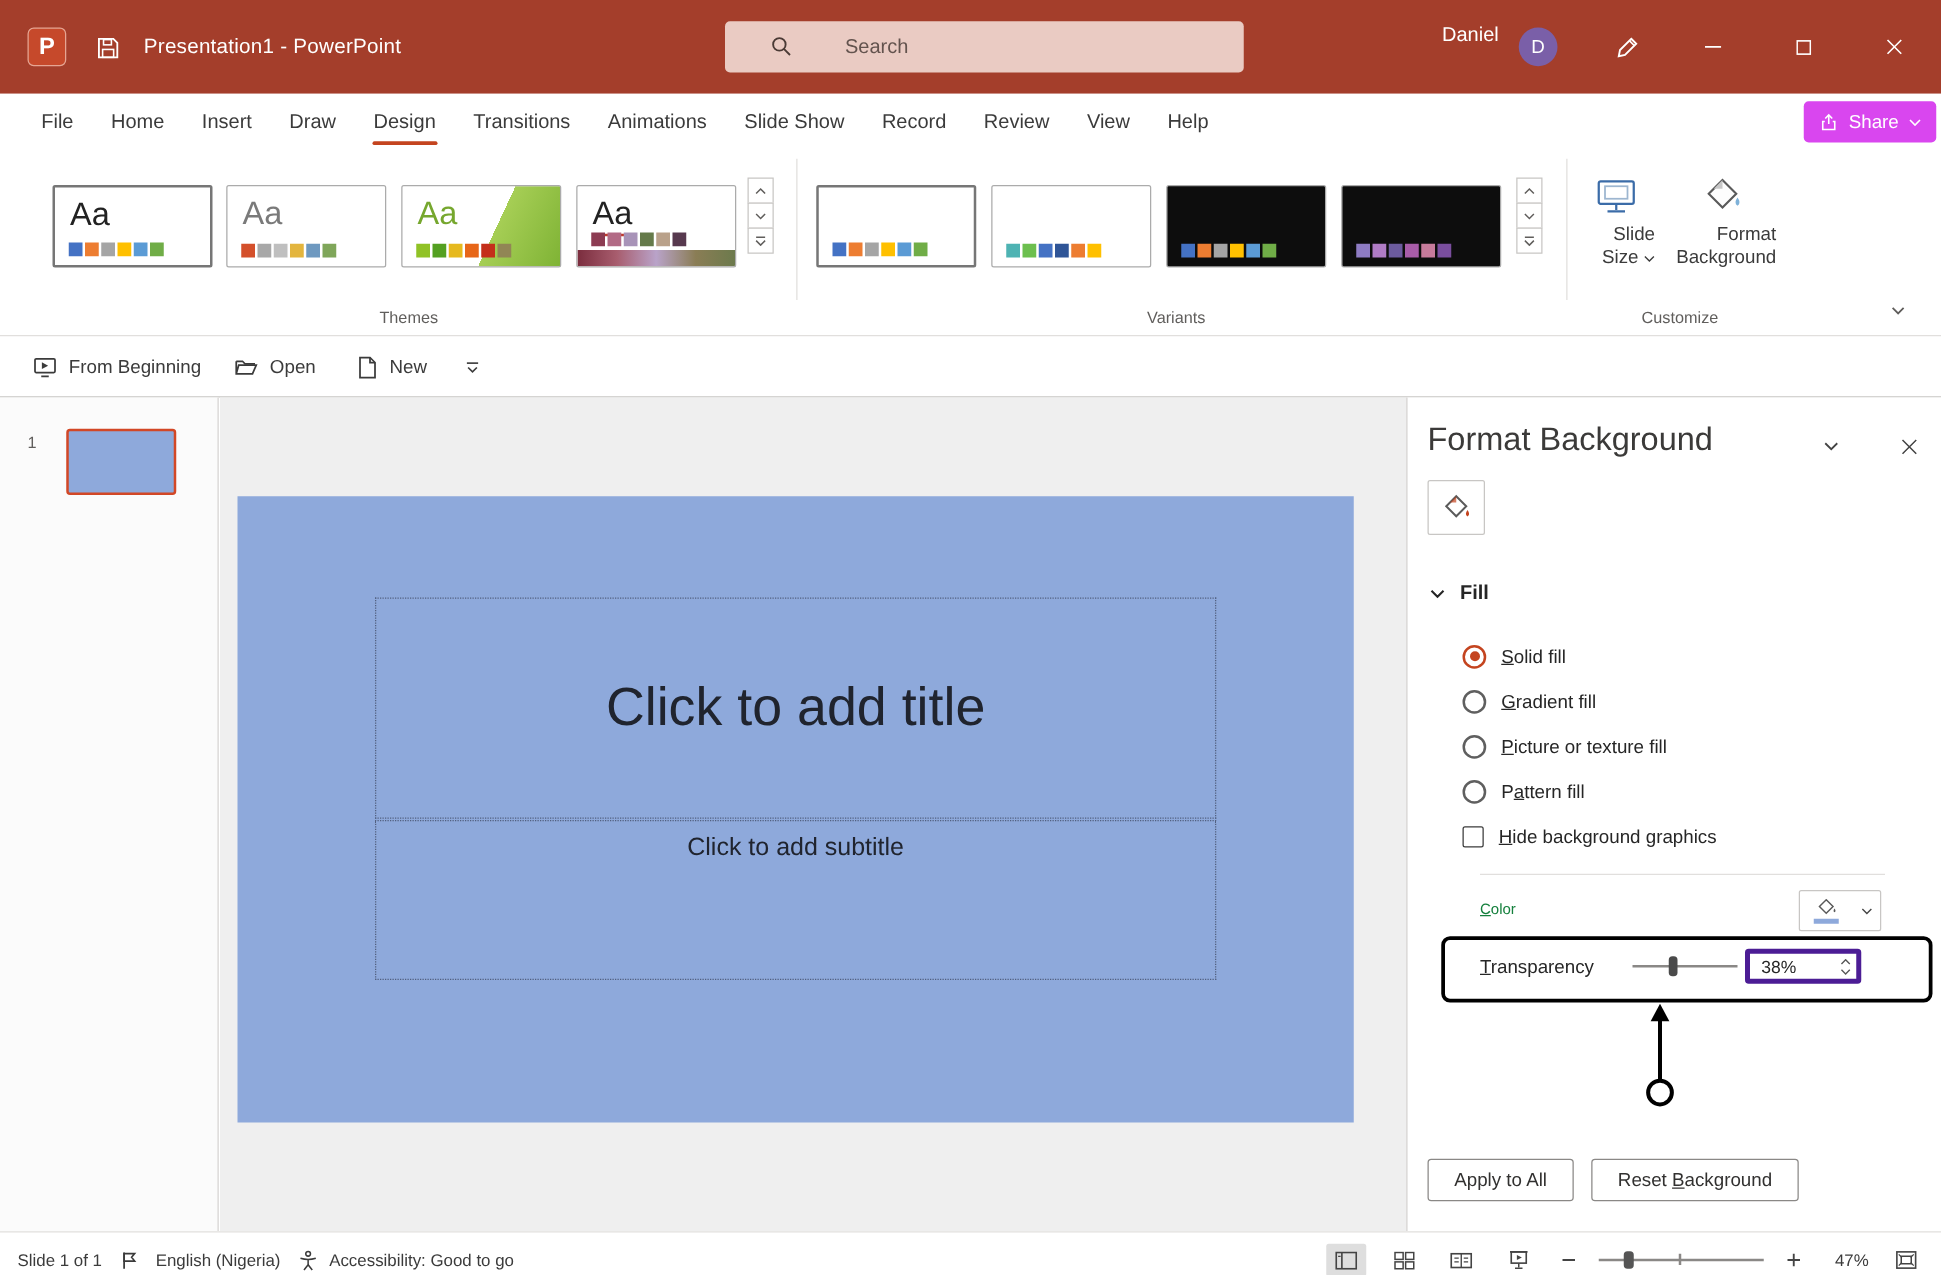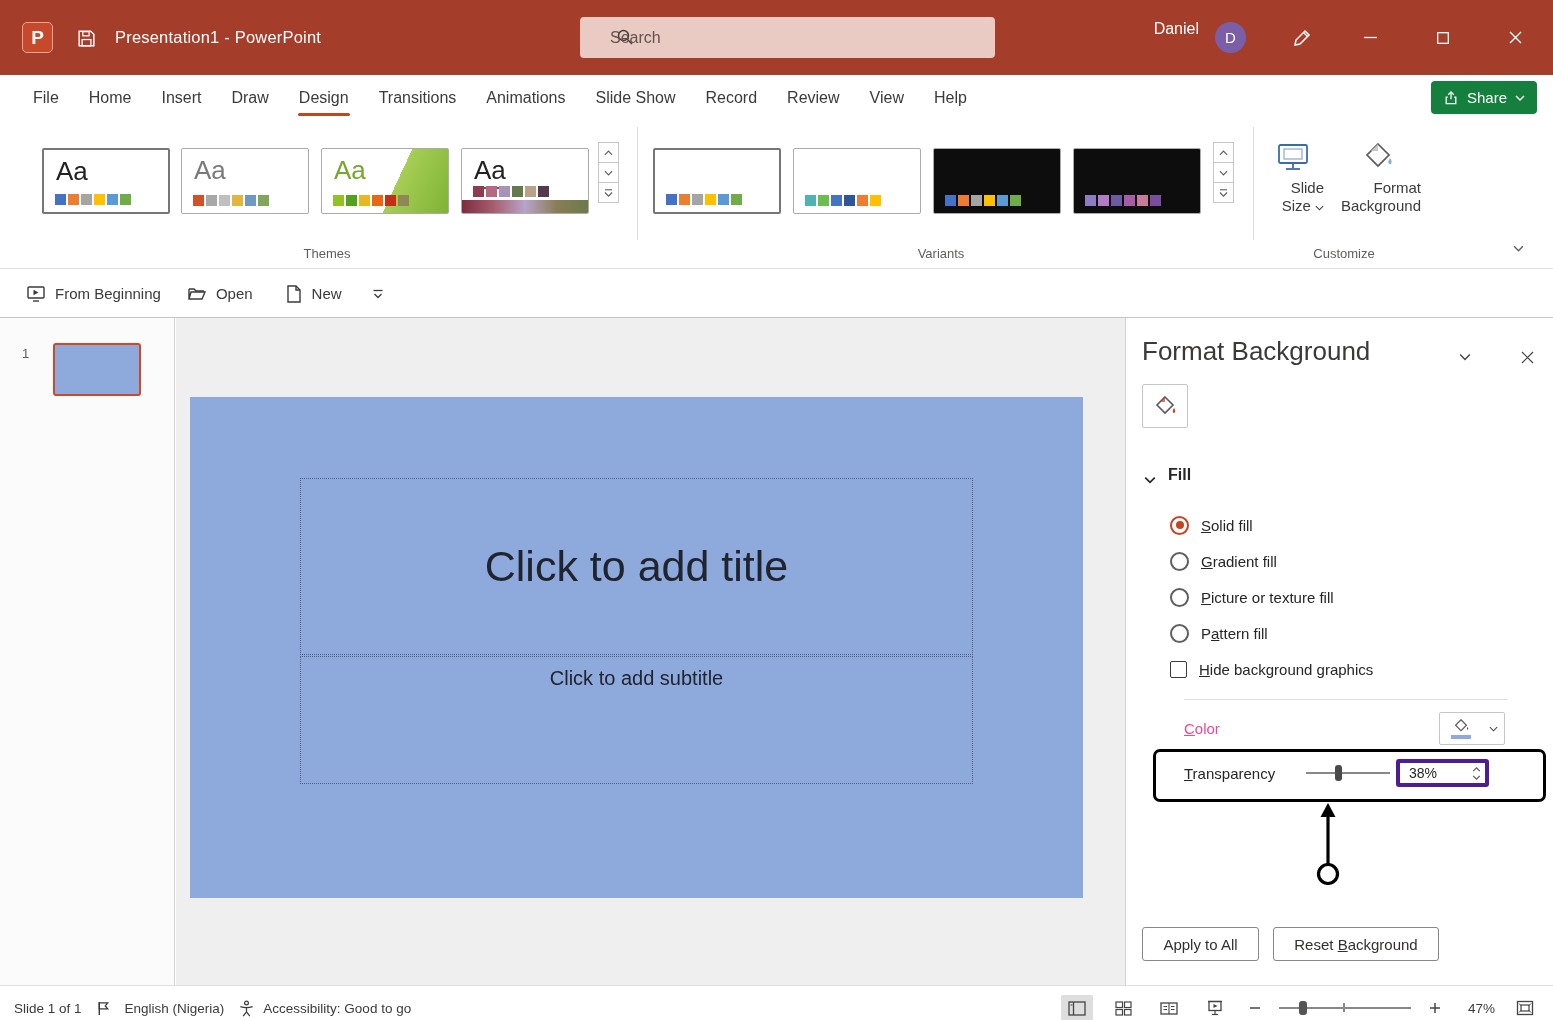--- a/index.html
+++ b/index.html
@@ -8,33 +8,33 @@
   #app { position:absolute; inset:0; width:1553px; height:1020px; background:#fff; }
   svg { display:block; }
 
   
   .titlebar { position:absolute; left:0; top:0; width:1553px; height:75px; background:#A43E2B; display:flex; align-items:center; }
   .pptlogo { position:absolute; left:22px; top:22px; width:31px; height:31px; background:#C6492B; border:1.5px solid #E6A593; border-radius:5px; color:#fff; font-size:19px; font-weight:bold; display:flex; align-items:center; justify-content:center; }
   .save-btn { position:absolute; left:72px; top:26px; width:28px; height:24px; display:flex; align-items:center; justify-content:center; }
   .tb-title { position:absolute; left:115px; top:0; height:75px; display:flex; align-items:center; color:#fff; font-size:16.5px; letter-spacing:.2px; }
   .searchbox { position:absolute; left:580px; top:17px; width:415px; height:41px; background:#EACBC3; border-radius:4px; }
   .searchbox .mag { position:absolute; left:36px; top:11px; }
-  .searchbox input { position:absolute; inset:0; width:100%; height:100%; background:transparent; border:none; outline:none; padding-left:30px; font-family:"Liberation Sans",sans-serif; font-size:16px; color:#4a3a35; }
+  .searchbox input { position:absolute; inset:0; width:100%; height:100%; background:transparent; border:none; outline:none; padding-left:96px; font-family:"Liberation Sans",sans-serif; font-size:16px; color:#4a3a35; }
   .searchbox input::placeholder { color:#63534e; opacity:1; }
   .user-name { position:absolute; right:354px; top:0; height:57px; display:flex; align-items:center; color:#fff; font-size:16px; }
   .avatar { position:absolute; right:307px; top:22px; width:31px; height:31px; border-radius:50%; background:#7A5FA8; color:#fff; font-size:15px; display:flex; align-items:center; justify-content:center; }
   .pen-btn { position:absolute; right:236px; top:24px; width:30px; height:28px; display:flex; align-items:center; justify-content:center; }
   .winbtn { position:absolute; top:0; width:46px; height:75px; display:flex; align-items:center; justify-content:center; color:#fff; }
   .winbtn.min { right:160px; } .winbtn.max { right:87px; } .winbtn.close { right:15px; }
 
   
   .menubar { position:absolute; left:0; top:75px; width:1553px; height:46px; background:#fff; display:flex; align-items:stretch; padding-left:18px; }
   .tab { padding:0 15px; display:flex; align-items:center; font-size:16px; color:#3b3b3b; position:relative; }
   .tab.active::after { content:""; position:absolute; left:14px; right:14px; bottom:5px; height:3px; border-radius:2px; background:#C4441F; }
-  .share-btn { position:absolute; right:16px; top:6px; height:33px; padding:0 12px; background:#15803d; border:none; border-radius:4px; color:#fff; font-size:15px; display:flex; align-items:center; gap:8px; font-family:inherit; }
+  .share-btn { position:absolute; right:4px; top:6px; height:33px; padding:0 12px; background:#d946ef; border:none; border-radius:4px; color:#fff; font-size:15px; display:flex; align-items:center; gap:8px; font-family:inherit; }
 
   
   .ribbon { position:absolute; left:0; top:121px; width:1553px; height:148px; background:#fff; border-bottom:1px solid #E1DFDD; }
   .card { position:absolute; top:27px; width:128px; height:66px; background:#fff; border:1px solid #ABABAB; border-radius:2px; overflow:hidden; }
   .card.selected { border:2px solid #767676; }
   .card .aa { position:absolute; left:12px; top:6px; font-size:26px; color:#222; }
   .card .pal { position:absolute; left:11px; bottom:7px; display:flex; gap:2px; }
   .card .pal .sw, .sw { width:11px; height:11px; display:inline-block; }
   .card.green { background:linear-gradient(115deg,#ffffff 58%,#A6CE55 58%, #7FB335 100%); }
   .card.green .aa { color:#76A72E; }
@@ -66,30 +66,30 @@
   .ph { position:absolute; border:1.5px dotted rgba(62,72,98,.75); color:#20242E; text-align:center; }
   .ph.title { left:110px; top:81px; width:673px; height:177px; display:flex; align-items:center; justify-content:center; font-size:43px; font-weight:300; }
   .ph.subtitle { left:110px; top:259px; width:673px; height:128px; padding-top:10px; font-size:20px; }
 
   
   .pane { position:absolute; left:1125px; top:0; width:428px; height:667px; background:#fff; border-left:1px solid #D2D0CE; }
   .pane-title { position:absolute; left:16px; top:18px; font-size:26px; font-weight:300; color:#3B3A39; }
   .pane-iconbtn { position:absolute; top:26px; width:26px; height:26px; display:flex; align-items:center; justify-content:center; color:#444; }
   .pane-chev { left:326px; } .pane-close { left:388px; }
   .fill-tab { position:absolute; left:16px; top:66px; width:46px; height:44px; border:1px solid #C8C6C4; border-radius:2px; display:flex; align-items:center; justify-content:center; color:#5a5a5a; }
-  .fill-header { position:absolute; left:18px; top:148px; display:flex; align-items:flex-end; gap:12px; color:#262626; }
+  .fill-header { position:absolute; left:18px; top:148px; display:flex; align-items:center; gap:12px; color:#262626; }
   .fill-header .fh-label { font-size:16px; font-weight:bold; }
   .opt-row { position:absolute; left:44px; height:30px; display:flex; align-items:center; gap:12px; }
   .radio { width:19px; height:19px; border-radius:50%; border:2px solid #5f5f5f; background:#fff; position:relative; flex:none; }
   .radio.checked { border-color:#C4441F; }
   .radio.checked::after { content:""; position:absolute; left:3.5px; top:3.5px; width:8px; height:8px; border-radius:50%; background:#C4441F; }
   .opt-label { font-size:15px; color:#262626; }
   .checkbox { width:17px; height:17px; border:1.7px solid #3b3b3b; border-radius:2px; background:#fff; flex:none; }
   .pane-divider { position:absolute; left:58px; top:381px; width:324px; height:1px; background:#E1DFDD; }
-  .color-label { position:absolute; left:58px; top:402px; font-size:15px; color:#ec4899; }
+  .color-label { position:absolute; left:58px; top:402px; font-size:12px; color:#15803d; }
   .color-btn { position:absolute; left:313px; top:394px; width:66px; height:33px; border:1px solid #C8C6C4; border-radius:2px; background:#fff; display:flex; align-items:center; }
   .color-btn .cb-main { width:42px; display:flex; flex-direction:column; align-items:center; gap:2px; }
   .color-btn .cb-bar { width:20px; height:4px; background:#8EA9DB; }
   .color-btn .cb-arrow { width:22px; display:flex; justify-content:center; color:#444; }
   .transp-label { position:absolute; left:58px; top:447px; font-size:15px; color:#262626; }
   .transp-slider { position:absolute; left:180px; top:445px; width:84px; height:20px; }
   .transp-slider .track { position:absolute; left:0; top:9px; width:84px; height:2px; background:#8A8886; }
   .transp-slider .thumbv { position:absolute; left:29px; top:2px; width:7px; height:16px; background:#4a4a4a; border-radius:3px; }
   .transp-box { position:absolute; left:270px; top:441px; width:93px; height:28px; border:4px solid #4c1d95; border-radius:3px; background:#fff; display:flex; align-items:center; }
   .transp-box .tval { flex:1; padding-left:9px; font-size:14px; color:#262626; }

